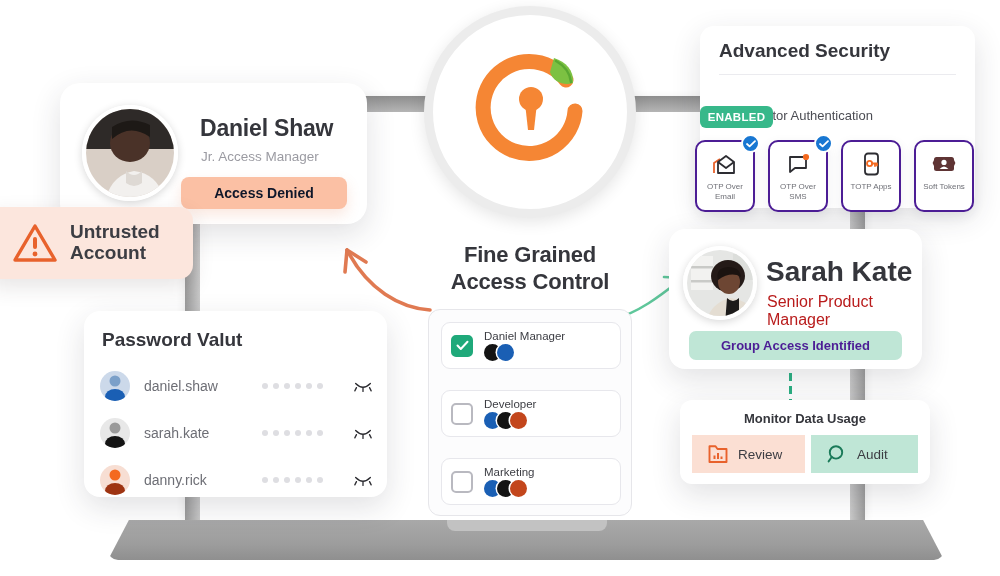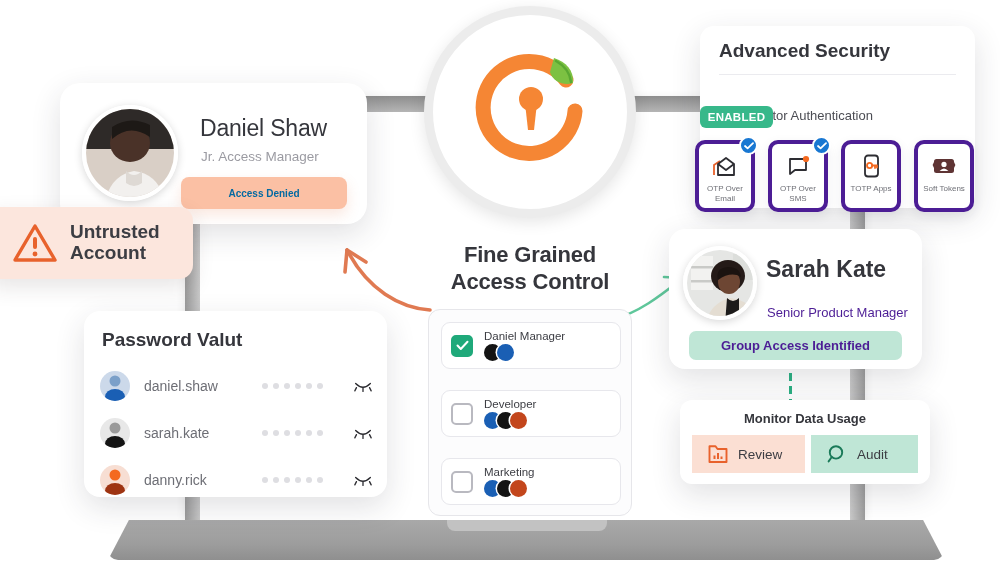--- a/index.html
+++ b/index.html
@@ -48,26 +48,26 @@
 
   
   .card { position: absolute; background: #fff; border-radius: 18px;
           box-shadow: 0 10px 30px rgba(40,40,60,.14); }
 
   
   #daniel-card { left: 60px; top: 83px; width: 307px; height: 141px; border-radius: 20px; }
   .avatar-lg { position: absolute; left: 22px; top: 22px; width: 96px; height: 96px;
     border-radius: 50%; overflow: hidden; border: 4px solid #fff;
     box-shadow: 0 2px 8px rgba(0,0,0,.16); }
-  .daniel-name { position: absolute; left: 140px; top: 32px; font-size: 23px; font-weight: normal;
+  .daniel-name { position: absolute; left: 140px; top: 32px; font-size: 23px; font-weight: bold;
     color: #35363c; letter-spacing: -.2px; }
   .daniel-role { position: absolute; left: 141px; top: 66px; font-size: 13.5px; color: #9b9ba2; }
   .access-denied { position: absolute; left: 181px; top: 177px; width: 166px; height: 32px;
     background: #fbc0a4; border-radius: 8px; display:flex; align-items:center; justify-content:center;
-    font-size: 10px; font-weight: bold; color: #0369a1; box-shadow: 0 6px 14px rgba(230,120,80,.18); }
+    font-size: 14px; font-weight: bold; color: #0f172a; box-shadow: 0 6px 14px rgba(230,120,80,.18); }
 
   
   #untrusted {
     position: absolute; left: -14px; top: 207px; width: 207px; height: 72px;
     background: #fce6dd; border-radius: 14px; display:flex; align-items:center; gap:12px;
     padding-left: 26px; box-shadow: 0 8px 22px rgba(60,40,40,.12);
   }
   .untrusted-text { font-size: 19px; font-weight: bold; color: #3c3d43; line-height: 1.1; }
 
   
@@ -97,33 +97,33 @@
 
   
   #sec-card { left: 700px; top: 26px; width: 275px; height: 182px; border-radius: 14px; }
   .sec-title { position:absolute; left: 19px; top: 14px; font-size: 19px; font-weight: bold; color:#35363c; }
   .sec-div { position:absolute; left: 19px; top: 48px; width: 237px; height:1px; background:#ebebef; }
   .mfa-label { position:absolute; left: 19px; top: 82px; font-size: 13px; color: #4c4d54; }
   .enabled-badge { position:absolute; left: 888px-700px; top: 80px; width: 73px; height: 22px;
     background:#37b88a; border-radius:6px; display:flex; align-items:center; justify-content:center;
     font-size: 11.5px; font-weight: bold; color:#fff; letter-spacing:.3px; }
   .mfa-tile { position:absolute; top: 114px; width: 60px; height: 72px; background:#fff;
-    border:4px solid #4c1d95; border-radius:10px; box-shadow: 0 4px 12px rgba(40,40,60,.08);
+    border:2px solid #4c1d95; border-radius:10px; box-shadow: 0 4px 12px rgba(40,40,60,.08);
     display:flex; flex-direction:column; align-items:center; justify-content:flex-start; padding-top:9px; }
   .mfa-tile .ic { height: 26px; display:flex; align-items:center; }
   .mfa-tile .lb { margin-top: 5px; font-size: 8px; color: #6e6f76; text-align:center; line-height:1.25; }
   .check-badge { position:absolute; width: 19px; height: 19px; border-radius:50%; background:#1877d2;
     border:2px solid #fff; display:flex; align-items:center; justify-content:center; }
 
   
   #sarah-card { left: 669px; top: 229px; width: 253px; height: 140px; border-radius: 16px; }
   .sarah-av { position:absolute; left: 14px; top: 17px; width: 74px; height: 74px; border-radius:50%;
     overflow:hidden; border:4px solid #fff; box-shadow: 0 2px 8px rgba(0,0,0,.16); }
-  .sarah-name { position:absolute; left: 97px; top: 27px; font-size: 23px; font-weight: bold; color:#35363c; }
-  .sarah-role { position:absolute; left: 98px; top: 76px; font-size: 13px; color:#4c1d95; }
+  .sarah-name { position:absolute; left: 97px; top: 27px; font-size: 28px; font-weight: bold; color:#35363c; }
+  .sarah-role { position:absolute; left: 98px; top: 64px; font-size: 16px; color:#b91c1c; }
   .group-pill { position:absolute; left: 20px; top: 102px; width: 213px; height: 29px; background:#bfe6d6;
     border-radius:7px; display:flex; align-items:center; justify-content:center; font-size:13px;
     font-weight:bold; color:#4c1d95; }
 
   
   #monitor-card { left: 680px; top: 400px; width: 250px; height: 84px; border-radius: 12px; }
   .mon-title { position:absolute; top:11px; left:0; width:100%; text-align:center; font-size:13px;
     font-weight:bold; color:#35363c; }
   .mon-btn { position:absolute; top: 35px; height: 38px; border-radius:0; display:flex;
     align-items:center; gap:10px; padding-left:16px; font-size:13.5px; color:#3c3d43; }

